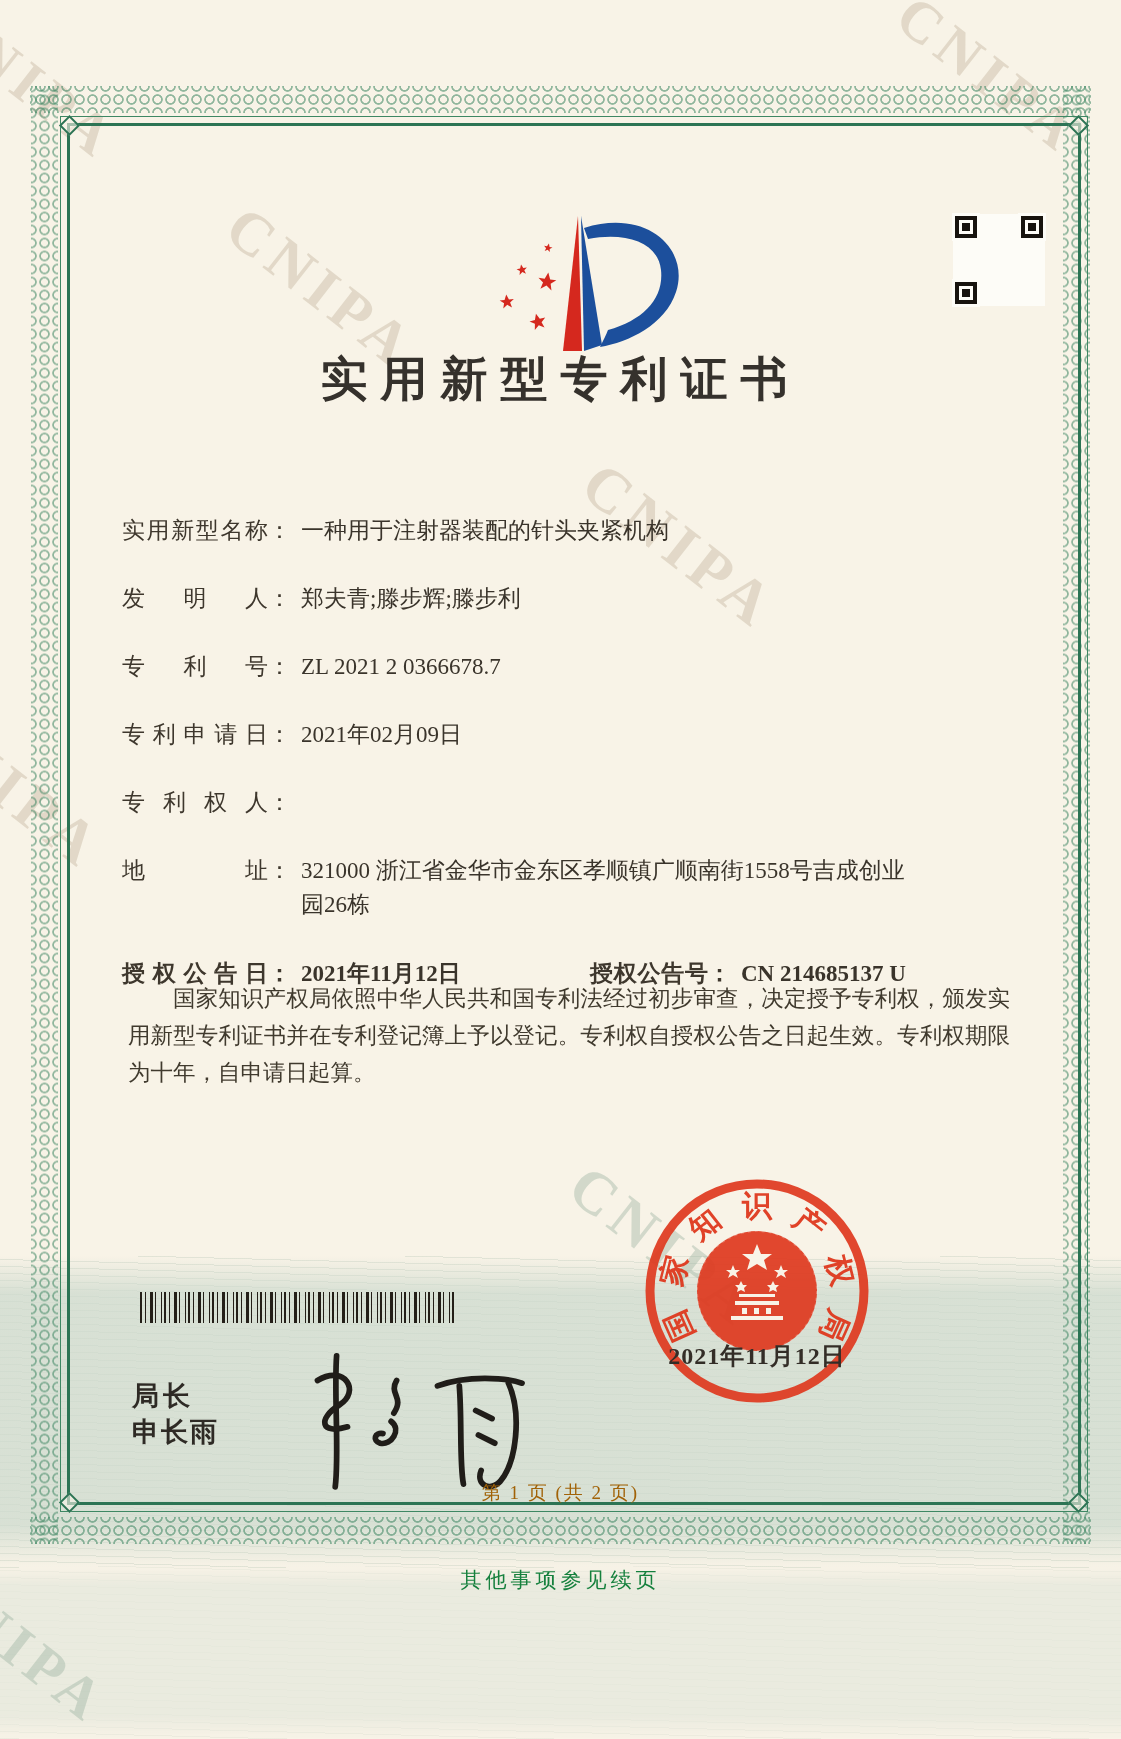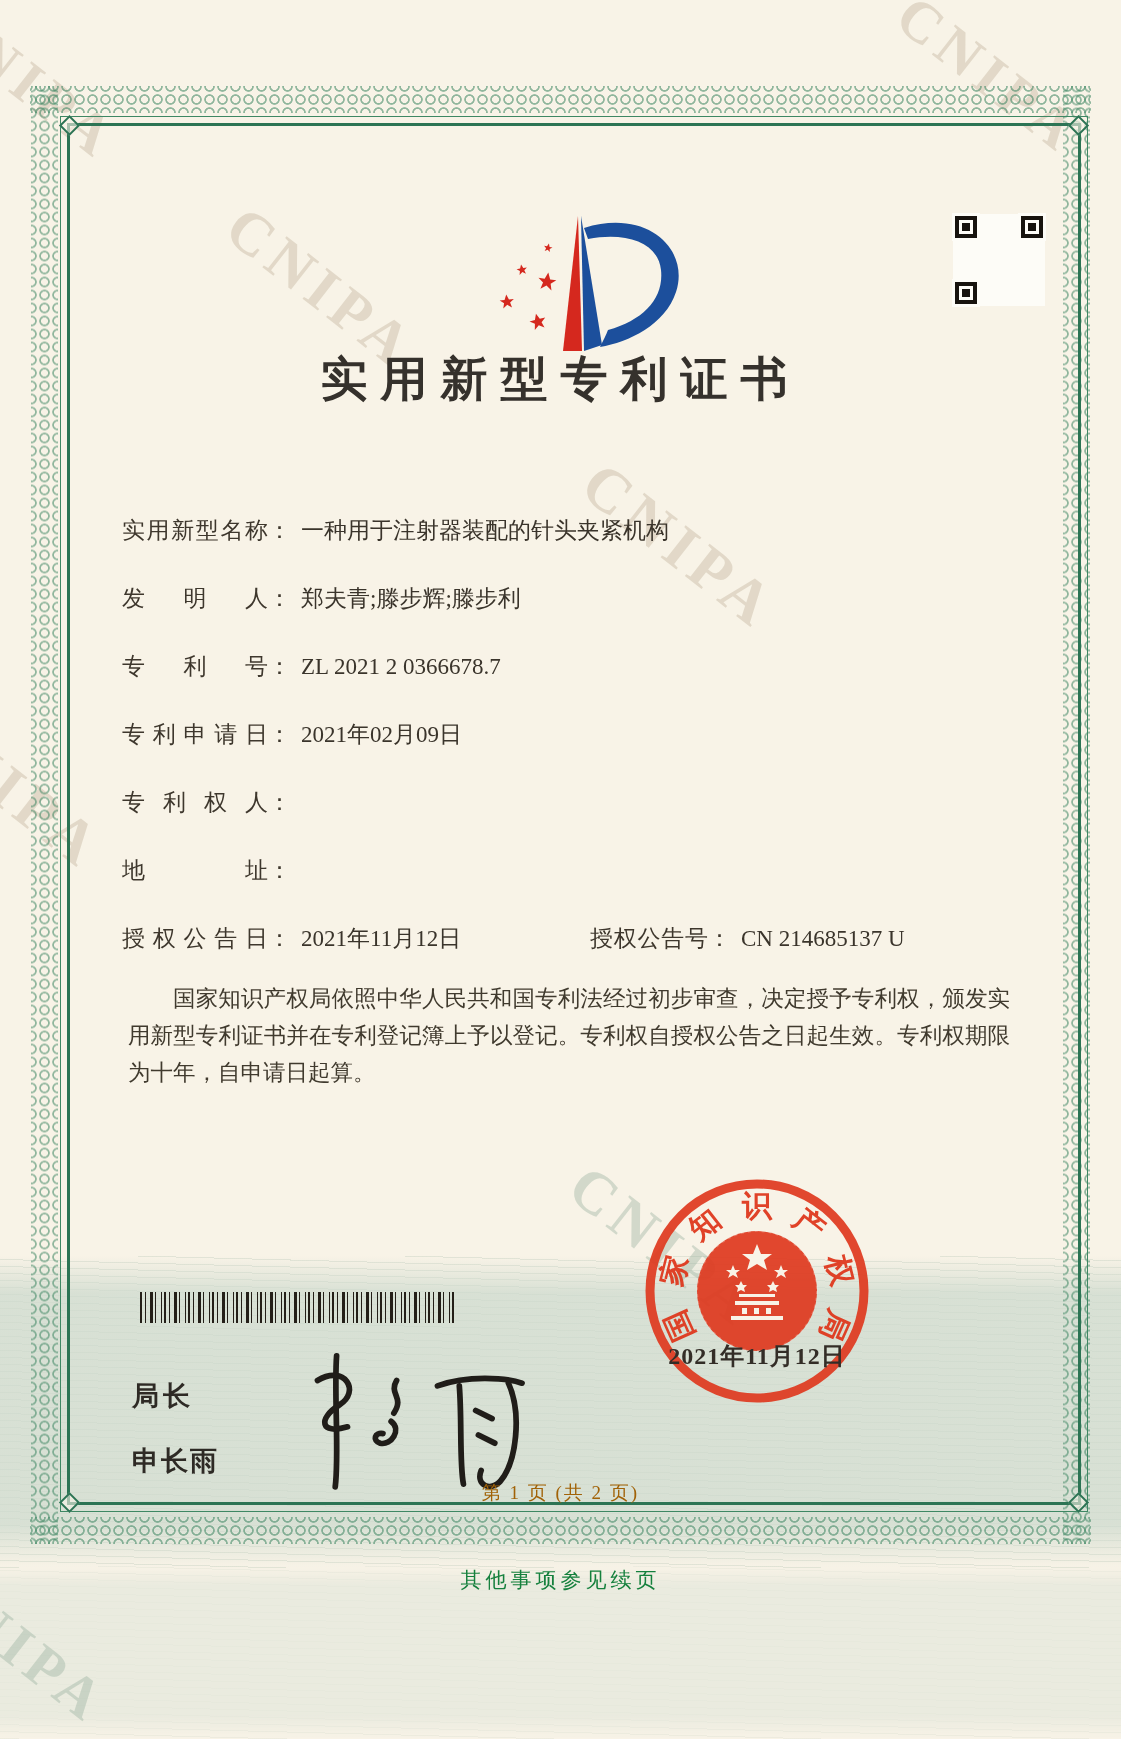--- a/index.html
+++ b/index.html
@@ -67,40 +67,40 @@
     position:absolute;left:0;top:348px;width:100%;text-align:center;
     font-size:47px;font-weight:700;letter-spacing:13px;color:#35312c;
   }
   
   .fields{position:absolute;left:122px;top:514px;width:900px;font-size:23px;}
   .frow{display:flex;align-items:flex-start;margin-bottom:35px;line-height:33px;}
   .flabel{display:inline-block;width:146px;text-align:justify;text-align-last:justify;color:#3e372d;flex:none;}
   .fcolon{flex:none;color:#3e372d;}
   .fvalue{margin-left:10px;color:#3a342b;}
   .fvalue.addr{width:616px;line-height:34px;}
-  .grant-group{display:flex;align-items:center;}
+  .grant-group{display:flex;align-items:center;font-weight:bold;}
   .grant-left{width:468px;display:flex;flex:none;}
   .grant-right{display:flex;}
   .grant-right .flabel{width:118px;}
   
   .body-text{position:absolute;left:120px;top:972px;width:898px;font-size:22.5px;line-height:37px;color:#403a2e;text-align:justify;}
   .body-text p{margin:8px;text-indent:2em;}
   
   .barcode{
     position:absolute;left:140px;top:1292px;width:316px;height:31px;
     background-image:repeating-linear-gradient(90deg,
       #241f18 0 2px, rgba(0,0,0,0) 2px 5px,
       #241f18 5px 6px, rgba(0,0,0,0) 6px 10px,
       #241f18 10px 13px, rgba(0,0,0,0) 13px 15px,
       #241f18 15px 16px, rgba(0,0,0,0) 16px 21px,
       #241f18 21px 22px, rgba(0,0,0,0) 22px 24px);
   }
   
   .director{position:absolute;left:132px;top:1378px;font-family:"Liberation Sans","DejaVu Sans",sans-serif;font-weight:700;color:#2e2a25;font-size:27px;letter-spacing:4px;}
-  .director .name{margin-top:29px;letter-spacing:2px;}
+  .director .name{letter-spacing:2px;}
   .signature{position:absolute;left:295px;top:1345px;}
   
   .seal{position:absolute;left:638px;top:1172px;width:238px;height:238px;}
   .seal svg{position:absolute;left:0;top:0;}
   .seal-ring span{
     position:absolute;left:calc(50% - 16px);top:calc(50% - 16px);
     width:32px;height:32px;line-height:32px;text-align:center;
     font-size:30px;font-weight:700;color:rgba(222,56,30,.95);
   }
   .seal-ring span:nth-child(1){transform:rotate(-114deg) translateY(-85px);}
@@ -194,20 +194,21 @@
         <span class="fcolon">：</span>
       <span class="fvalue">2021年02月09日</span>
     </div>
     <div class="frow">
       <span class="flabel">专利权人</span>
         <span class="fcolon">：</span>
     </div>
     <div class="frow">
       <span class="flabel">地址</span>
         <span class="fcolon">：</span>
+      <span class="fvalue addr">321000 浙江省金华市金东区孝顺镇广顺南街1558号吉成创业园26栋</span>
     </div>
     <div class="frow grant-group">
       <span class="grant-left">
         <span class="flabel">授权公告日</span>
           <span class="fcolon">：</span>
         <span class="fvalue">2021年11月12日</span>
       </span>
       <span class="grant-right">
         <span class="flabel">授权公告号</span>
           <span class="fcolon">：</span>

